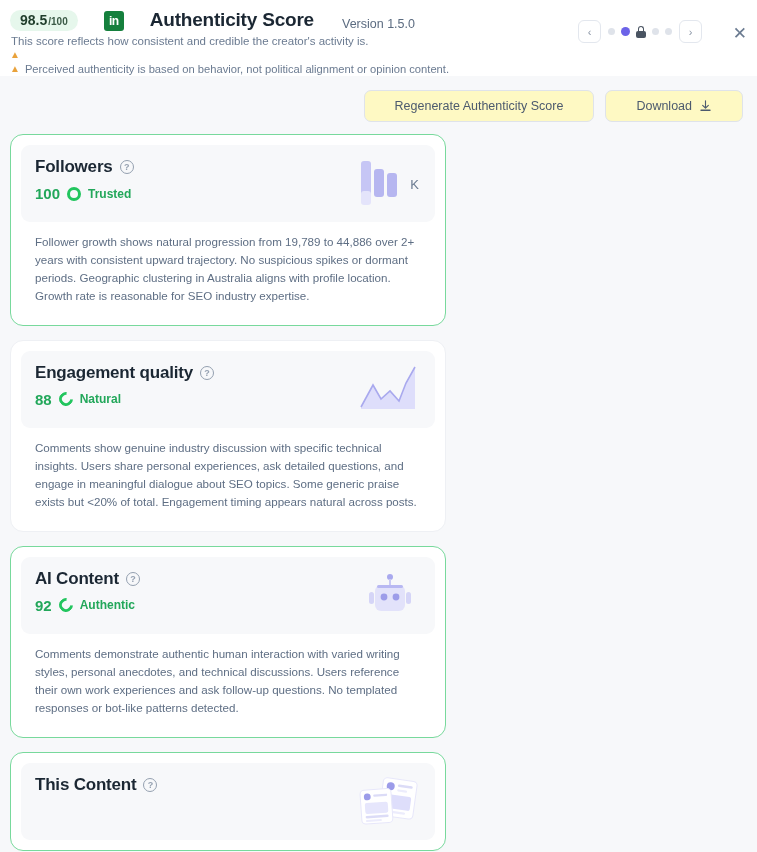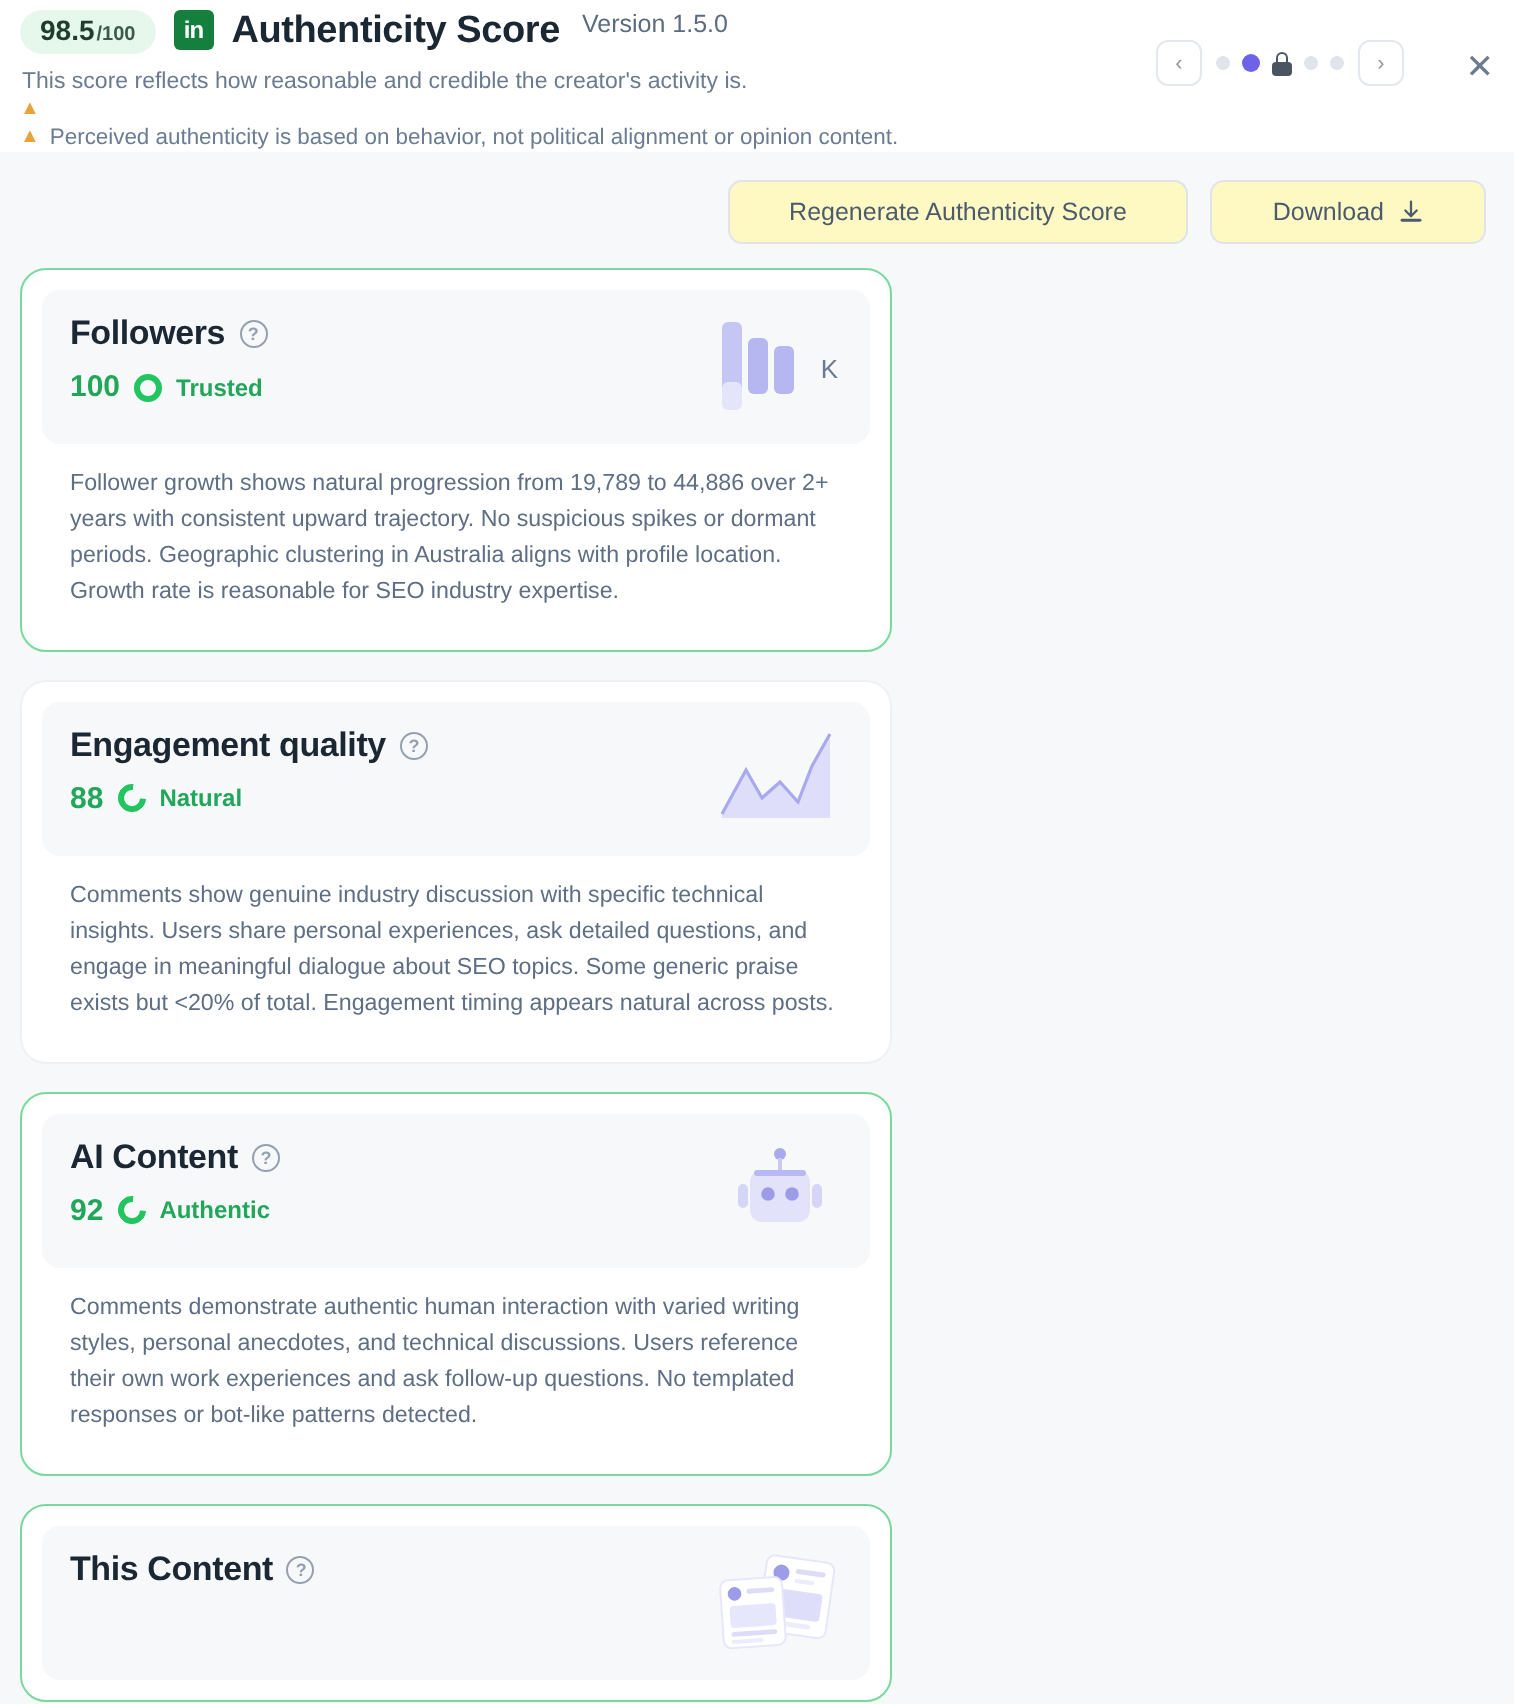--- a/index.html
+++ b/index.html
@@ -7,21 +7,21 @@
     width: 757px; height: 852px;
     background: #f7f8fa;
     font-family: "Liberation Sans", sans-serif;
     color: #44546b;
     overflow: hidden;
   }
   .page { position: relative; width: 757px; height: 852px; }
 
   
   .header { position: relative; padding: 5px 10px 0 10px; background: #ffffff; height: 76px; }
-  .header-top { display: flex; align-items: flex-start; gap: 9px; height: 26px; }
+  .header-top { display: flex; align-items: flex-end; gap: 26px; height: 26px; }
   .score-pill {
     background: #e6f7ec; color: #1f3d2b; border-radius: 11px;
     padding: 3px 10px 4px 10px; font-size: 14px; font-weight: 700;
     display: flex; align-items: baseline; gap: 1px; line-height: 1;
   }
   .score-pill .denom { font-size: 10px; font-weight: 700; color: #3b5a47; }
   .li-logo {
     width: 20px; height: 20px; background: #15803d; border-radius: 3px;
     display: flex; align-items: center; justify-content: center;
     color: #fff; font-size: 12px; font-weight: 700; letter-spacing: -0.5px;
@@ -104,21 +104,21 @@
         <span>98.5</span>
         <span class="denom">/100</span>
       </div>
       <div class="li-logo">
         <span>in</span>
       </div>
       <div class="header-title">Authenticity Score</div>
       <div class="header-version">Version 1.5.0</div>
     </div>
 
-    <div class="subtitle">This score reflects how reasonable and credible the creator's activity is.</div>
+    <div class="subtitle">This score reflects how consistent and credible the creator's activity is.</div>
 
     <div class="warn-row">
       <span class="warn-icon">▲</span>
     </div>
     <div class="warn-row">
       <span class="warn-icon">▲</span>
       <span class="warn-text">Perceived authenticity is based on behavior, not political alignment or opinion content.</span>
     </div>
 
     <div class="pager">

